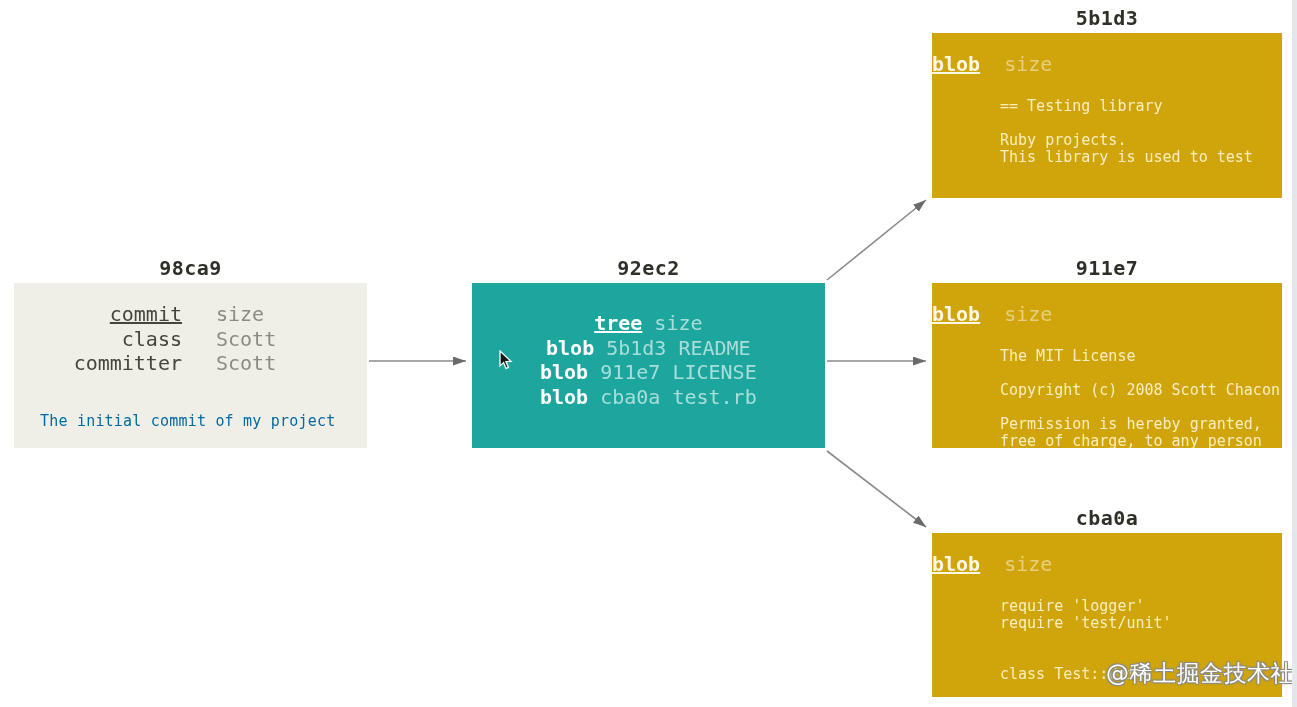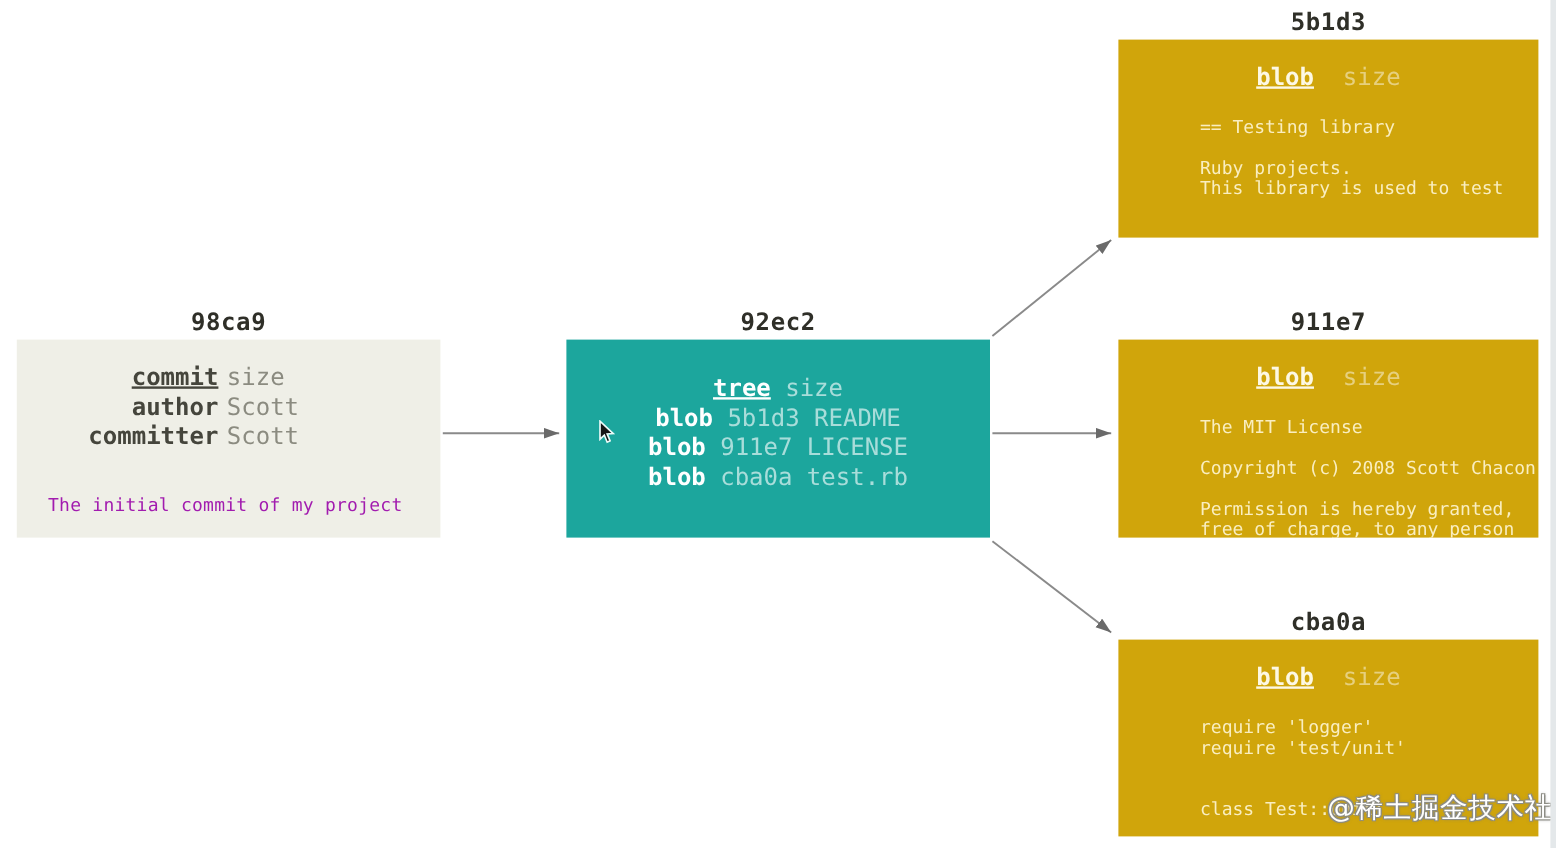--- a/index.html
+++ b/index.html
@@ -17,34 +17,34 @@
   .box.commit{left:14px;top:283px;width:353px;height:165px;background:#efefe7;}
   .box.teal{left:472px;top:283px;width:353px;height:165px;background:#1ca69d;}
   .box.gold{left:932px;width:350px;height:165px;background:#d0a50b;}
   .box.gold.b1{top:33px;}
   .box.gold.b2{top:283px;}
   .box.gold.b3{top:533px;height:164px;}
 
   
   .c-rows{position:absolute;left:0;top:19px;width:100%;font-size:20px;}
   .c-row{height:24.6px;line-height:24.6px;white-space:nowrap;}
-  .c-key{display:inline-block;width:168px;text-align:right;font-weight:bold;color:#45453c;margin-right:7px;}
+  .c-key{display:inline-block;width:168px;text-align:right;font-weight:normal;color:#45453c;margin-right:34px;}
   .c-key.u{text-decoration:underline;}
   .c-val{color:#8b8b80;}
-  .c-msg{position:absolute;left:26px;top:129px;font-size:15px;letter-spacing:.2px;color:#a21caf;white-space:nowrap;}
+  .c-msg{position:absolute;left:26px;top:129px;font-size:15px;letter-spacing:.2px;color:#0369a1;white-space:nowrap;}
 
   
   .t-rows{position:absolute;left:68px;top:28px;font-size:20px;text-align:center;}
   .t-row{height:24.7px;line-height:24.7px;white-space:nowrap;}
   .t-key{font-weight:bold;color:#ffffff;}
   .t-key.u{text-decoration:underline;}
   .t-dim{color:rgba(255,255,255,0.62);margin-left:12px;}
 
   
-  .g-header{position:absolute;left:0;top:19px;width:100%;text-align:center;font-size:20px;line-height:24px;white-space:nowrap;}
+  .g-header{position:absolute;left:0;top:19px;width:100%;text-align:left;font-size:20px;line-height:24px;white-space:nowrap;}
   .g-type{font-weight:bold;color:#fdf8e4;text-decoration:underline;}
   .g-size{color:rgba(255,255,255,0.48);margin-left:24px;}
   .g-body{position:absolute;left:28px;top:65px;right:6px;font-size:15px;color:rgba(255,248,218,0.88);}
   .g-line{height:17px;line-height:17px;white-space:nowrap;margin-left:40px;}
 
   
   svg.arrows{position:absolute;left:0;top:0;pointer-events:none;}
 
   
   .cursor{position:absolute;left:498px;top:350px;width:15px;height:21px;}
@@ -77,21 +77,21 @@
 
   <div class="obj-title" style="left:14px;top:256px;width:353px;">98ca9</div>
   <div class="obj-title" style="left:472px;top:256px;width:353px;">92ec2</div>
   <div class="obj-title" style="left:932px;top:6px;width:350px;">5b1d3</div>
   <div class="obj-title" style="left:932px;top:256px;width:350px;">911e7</div>
   <div class="obj-title" style="left:932px;top:506px;width:350px;">cba0a</div>
 
   <div class="box commit">
     <div class="c-rows">
       <div class="c-row"><span class="c-key u">commit</span><span class="c-val">size</span></div>
-      <div class="c-row"><span class="c-key">author</span><span class="c-val">Scott</span></div>
+      <div class="c-row"><span class="c-key">class</span><span class="c-val">Scott</span></div>
       <div class="c-row"><span class="c-key">committer</span><span class="c-val">Scott</span></div>
     </div>
     <div class="c-msg">The initial commit of my project</div>
   </div>
 
   <div class="box teal">
     <div class="t-rows">
       <div class="t-row"><span class="t-key u">tree</span><span class="t-dim">size</span></div>
       <div class="t-row"><span class="t-key">blob</span><span class="t-dim">5b1d3</span><span class="t-dim">README</span></div>
       <div class="t-row"><span class="t-key">blob</span><span class="t-dim">911e7</span><span class="t-dim">LICENSE</span></div>

